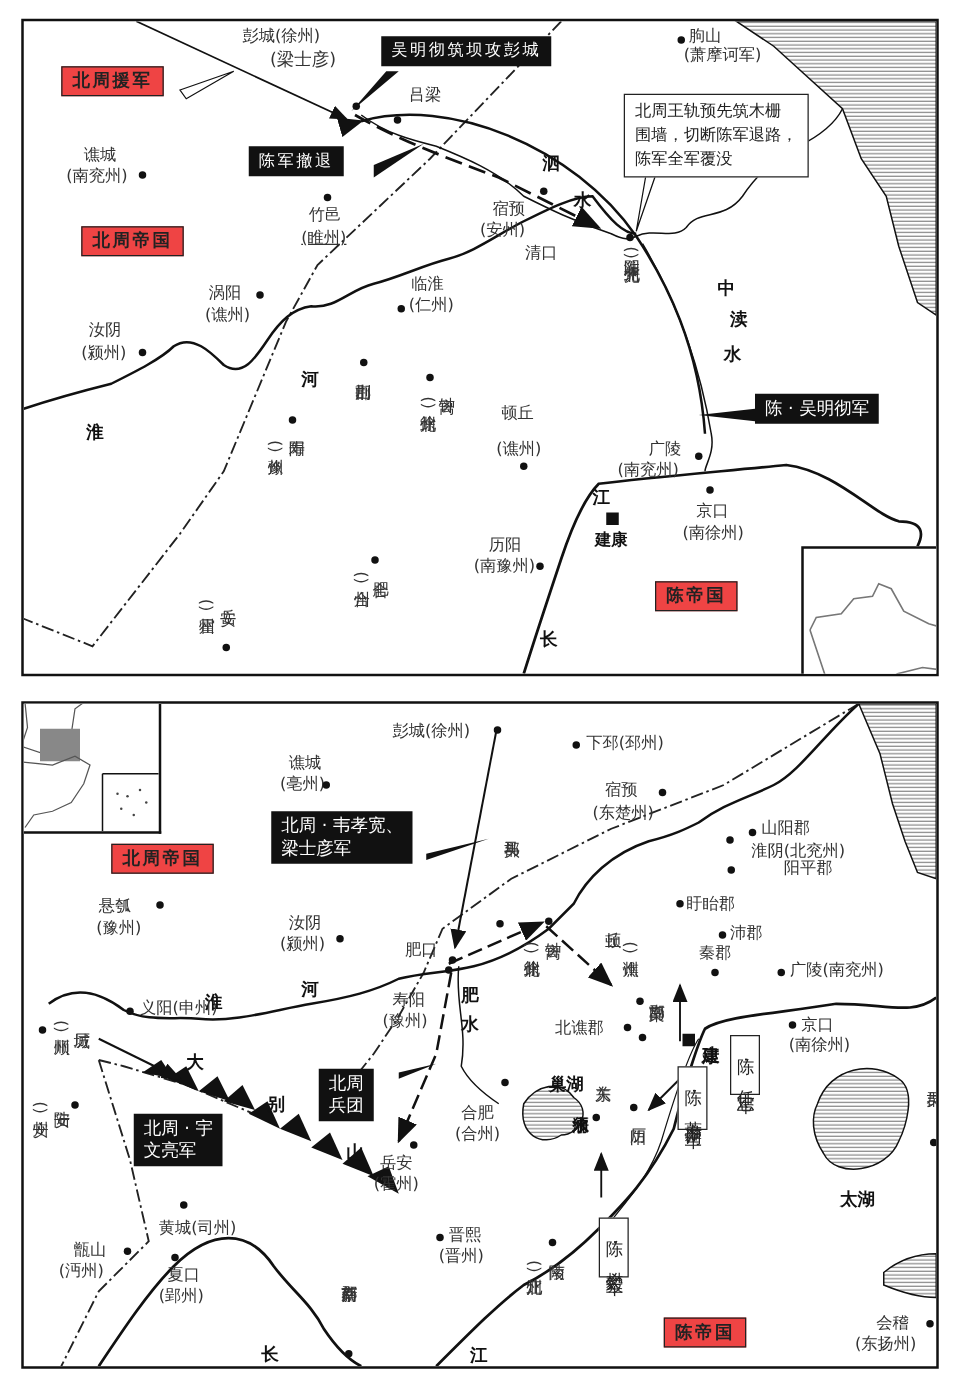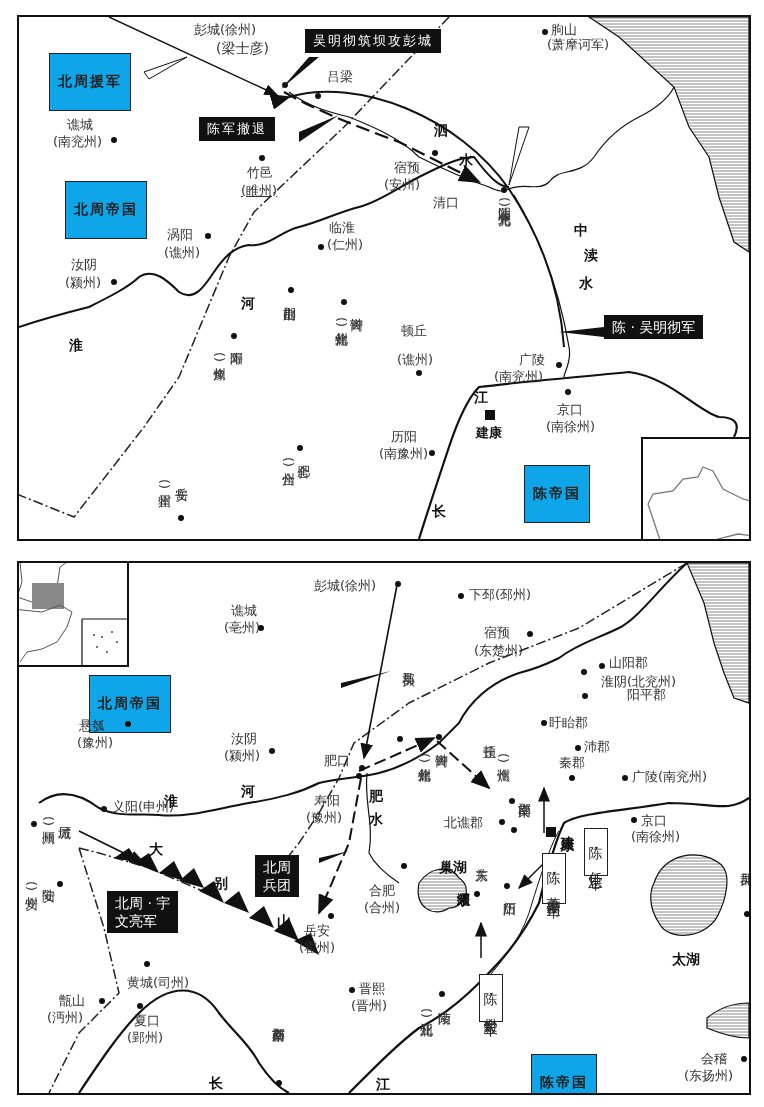--- a/index.html
+++ b/index.html
@@ -5,21 +5,21 @@
   html, body { margin:0; padding:0; background:#fff; }
   body { width:764px; height:1107px; position:relative; overflow:hidden;
          font-family:"DejaVu Sans","Liberation Sans",sans-serif; color:#222; }
   .map { position:absolute; border:2px solid #111; background:#fff; overflow:hidden; }
   #map1 { left:17px; top:15px; width:730px; height:522px; }
   #map2 { left:17px; top:561px; width:730px; height:530px; }
   svg.layer { position:absolute; left:0; top:0; width:100%; height:100%; }
   .lbl { position:absolute; font-size:13px; line-height:15px; color:#333; white-space:nowrap; text-align:center; }
   .vlbl { position:absolute; font-size:13px; line-height:14px; color:#333; writing-mode:vertical-rl; }
   .river { position:absolute; font-size:14px; font-weight:bold; color:#111; font-family:"DejaVu Serif","Liberation Serif",serif; }
-  .boxw { position:absolute; border:1.5px solid #222; background:#0ea5e9; font-size:14px; font-weight:bold; padding:19px 8px; letter-spacing:2px; white-space:nowrap; }
+  .boxw { position:absolute; border:1.5px solid #222; background:#ef4444; font-size:14px; font-weight:bold; padding:2px 8px; letter-spacing:2px; white-space:nowrap; }
   .boxb { position:absolute; background:#111; color:#fff; font-size:13px; padding:3px 8px; line-height:18px; white-space:nowrap; }
   .boxnote { position:absolute; border:1.5px solid #222; background:#fff; font-size:13px; padding:4px 8px; line-height:19px; white-space:nowrap; font-family:"DejaVu Serif","Liberation Serif",serif; }
   .vbox { position:absolute; border:1.5px solid #222; background:#fff; font-size:14px; padding:6px 3px; writing-mode:vertical-rl; line-height:16px; letter-spacing:3px; }
   .dot { position:absolute; width:6px; height:6px; border-radius:50%; background:#111; }
   .sq { position:absolute; width:10px; height:10px; background:#111; }
   .inset { position:absolute; border:2px solid #111; background:#fff; }
 </style>
 </head>
 <body>
 
@@ -57,20 +57,25 @@
     <path d="M290,40 L262,72 L300,40 Z" fill="#111"></path>
     <path d="M125,55 L168,40 L130,62 Z" fill="#fff" stroke="#111"></path>
     <path d="M280,115 L320,98 L280,125 Z" fill="#111"></path>
     <path d="M500,110 L490,168 L510,110 Z" fill="#fff" stroke="#111"></path>
     <path d="M585,310 L540,315 L585,320 Z" fill="#111"></path>
   </svg>
 
   <div class="boxb" style="left:286px;top:12px;font-family:'DejaVu Serif',serif;letter-spacing:2px;">吴明彻筑坝攻彭城</div>
   <div class="boxw" style="left:30px;top:36px;">北周援军</div>
   <div class="boxb" style="left:180px;top:100px;font-family:Liberation Serif, serif;letter-spacing:2px;">陈军撤退</div>
+  <div class="boxnote" style="left:480px;top:58px;">
+    <div>北周王轨预先筑木栅</div>
+    <div>围墙，切断陈军退路，</div>
+    <div>陈军全军覆没</div>
+  </div>
   <div class="boxb" style="left:585px;top:298px;font-size:14px;">陈 · 吴明彻军</div>
   <div class="boxw" style="left:46px;top:164px;">北周帝国</div>
   <div class="boxw" style="left:505px;top:448px;">陈帝国</div>
 
   <div class="river" style="left:50px;top:320px;">淮</div>
   <div class="river" style="left:222px;top:278px;">河</div>
   <div class="river" style="left:415px;top:105px;">泗</div>
   <div class="river" style="left:440px;top:135px;">水</div>
   <div class="river" style="left:555px;top:205px;">中</div>
   <div class="river" style="left:565px;top:230px;">渎</div>
@@ -93,21 +98,21 @@
   <div class="dot" style="left:92px;top:120px;"></div>
 
   <div class="dot" style="left:240px;top:138px;"></div>
   <div class="lbl" style="left:228px;top:148px;">竹邑</div>
   <div class="lbl" style="left:222px;top:166px;text-decoration:underline;">(睢州)</div>
 
   <div class="dot" style="left:413px;top:133px;"></div>
   <div class="lbl" style="left:375px;top:143px;">宿预</div>
   <div class="lbl" style="left:365px;top:160px;">(安州)</div>
 
-  <div class="lbl" style="left:414px;top:178px;">清口</div>
+  <div class="lbl" style="left:401px;top:178px;">清口</div>
   <div class="dot" style="left:482px;top:170px;"></div>
   <div class="vlbl" style="left:478px;top:180px;height:110px;">淮阴(北兖州)</div>
 
   <div class="lbl" style="left:148px;top:210px;">涡阳</div>
   <div class="dot" style="left:186px;top:216px;"></div>
   <div class="lbl" style="left:145px;top:228px;">(谯州)</div>
 
   <div class="lbl" style="left:310px;top:203px;">临淮</div>
   <div class="dot" style="left:299px;top:227px;"></div>
   <div class="lbl" style="left:308px;top:220px;text-align:right;">(仁州)</div>
@@ -226,20 +231,24 @@
           <circle cx="92" cy="78" r="1"></circle>
           <circle cx="100" cy="80" r="1"></circle>
           <circle cx="110" cy="75" r="1"></circle>
           <circle cx="95" cy="90" r="1"></circle>
           <circle cx="105" cy="95" r="1"></circle>
           <circle cx="115" cy="85" r="1"></circle>
         </g>
     </svg>
   </div>
 
+  <div class="boxb" style="left:198px;top:86px;font-size:14px;">
+    <div>北周 · 韦孝宽、</div>
+    <div>梁士彦军</div>
+  </div>
   <div class="boxb" style="left:236px;top:292px;font-size:14px;">
     <div>北周</div>
     <div>兵团</div>
   </div>
   <div class="boxb" style="left:88px;top:328px;font-size:14px;">
     <div>北周 · 宇</div>
     <div>文亮军</div>
   </div>
   <div class="vbox" style="left:565px;top:265px;">陈 · 任忠军</div>
   <div class="vbox" style="left:523px;top:290px;">陈 · 萧摩诃军</div>

